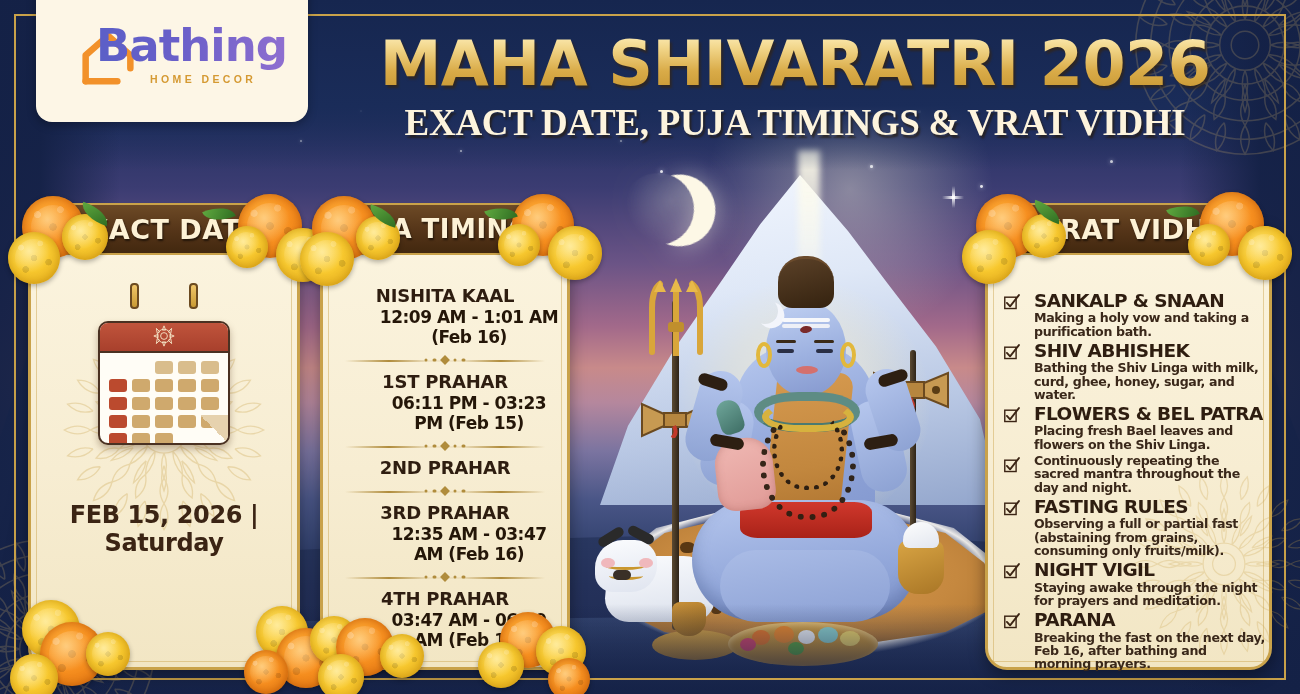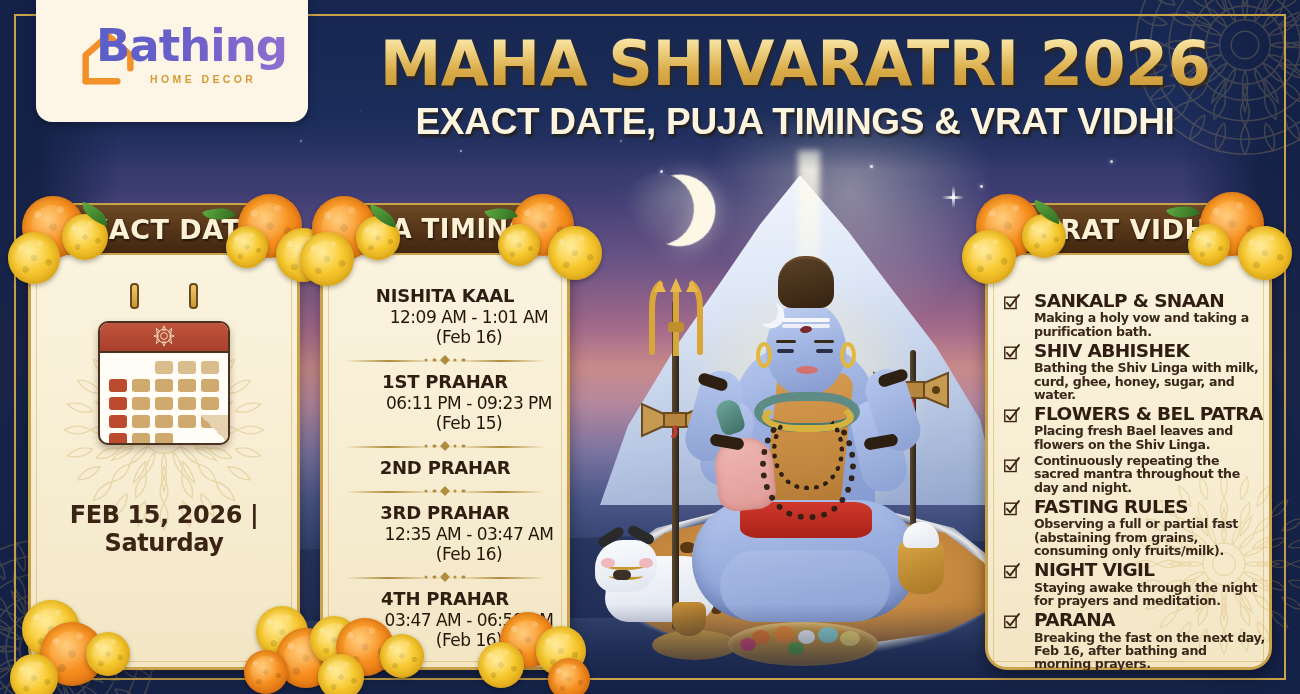--- a/index.html
+++ b/index.html
@@ -304,21 +304,21 @@
   .title-wrap{ position:absolute; left:330px; top:32px; width:930px; text-align:center; }
   .title-main{
     font-family:"DejaVu Sans", sans-serif;
     font-size:62px; font-weight:bold; letter-spacing:-.5px; line-height:1.02;
     background:linear-gradient(180deg,#fff0bd 0%,#f0d385 28%,#d9ab48 62%,#c59430 100%);
     -webkit-background-clip:text; background-clip:text; color:transparent;
     filter:drop-shadow(2px 3px 1px rgba(60,35,0,.55));
     text-transform:uppercase;
   }
   .title-sub{
-    font-family:Liberation Sans, sans-serif;
+    font-family:Liberation Serif, serif;
     font-size:37px; font-weight:bold; letter-spacing:-.3px; margin-top:6px;
     color:#fdf4dd;
     text-shadow:2px 3px 2px rgba(40,25,0,.6);
     text-transform:uppercase;
   }
 
   
   .panel{
     position:absolute;
     background:linear-gradient(180deg,#fbf4df 0%,#f7edd2 55%,#f2e6c4 100%);
@@ -396,21 +396,21 @@
   #banner-puja .banner-txt{ font-size:26px; }
   .puja-list{ position:absolute; left:0; top:56px; width:100%; padding:0 6px; }
   .puja-item{ text-align:center; }
   .puja-name{
     font-family:"DejaVu Sans", sans-serif;
     font-size:18px; font-weight:bold; color:#2e1d10; letter-spacing:-.2px;
     text-transform:uppercase;
   }
   .puja-time{
     font-family:"DejaVu Sans", sans-serif;
-    font-size:17px; font-weight:normal; color:#241608; margin-top:1px; letter-spacing:-.5px;margin-left:48px;
+    font-size:17px; font-weight:bold; color:#241608; margin-top:1px; letter-spacing:-.5px;margin-left:48px;
   }
   .sep{
     position:relative; height:16px; margin:5px auto 3px;
     width:86%;
   }
   .sep::before{
     content:""; position:absolute; left:0; top:8px; width:100%; height:1.5px;
     background:linear-gradient(90deg, rgba(180,140,60,0), #b08c3c 22%, rgba(180,140,60,.1) 42%, rgba(180,140,60,.1) 58%, #b08c3c 78%, rgba(180,140,60,0));
   }
   .sep-dots{
@@ -983,21 +983,21 @@
           <div class="sep-dots">
             <i></i>
             <i></i>
             <b></b>
             <i></i>
             <i></i>
           </div>
         </div>
         <div class="puja-item">
           <div class="puja-name">1ST PRAHAR</div>
-          <div class="puja-time">06:11 PM - 09:23 PM (Feb 15)</div>
+          <div class="puja-time">06:11 PM - 03:23 PM (Feb 15)</div>
         </div>
         <div class="sep">
           <div class="sep-dots">
             <i></i>
             <i></i>
             <b></b>
             <i></i>
             <i></i>
           </div>
         </div>

